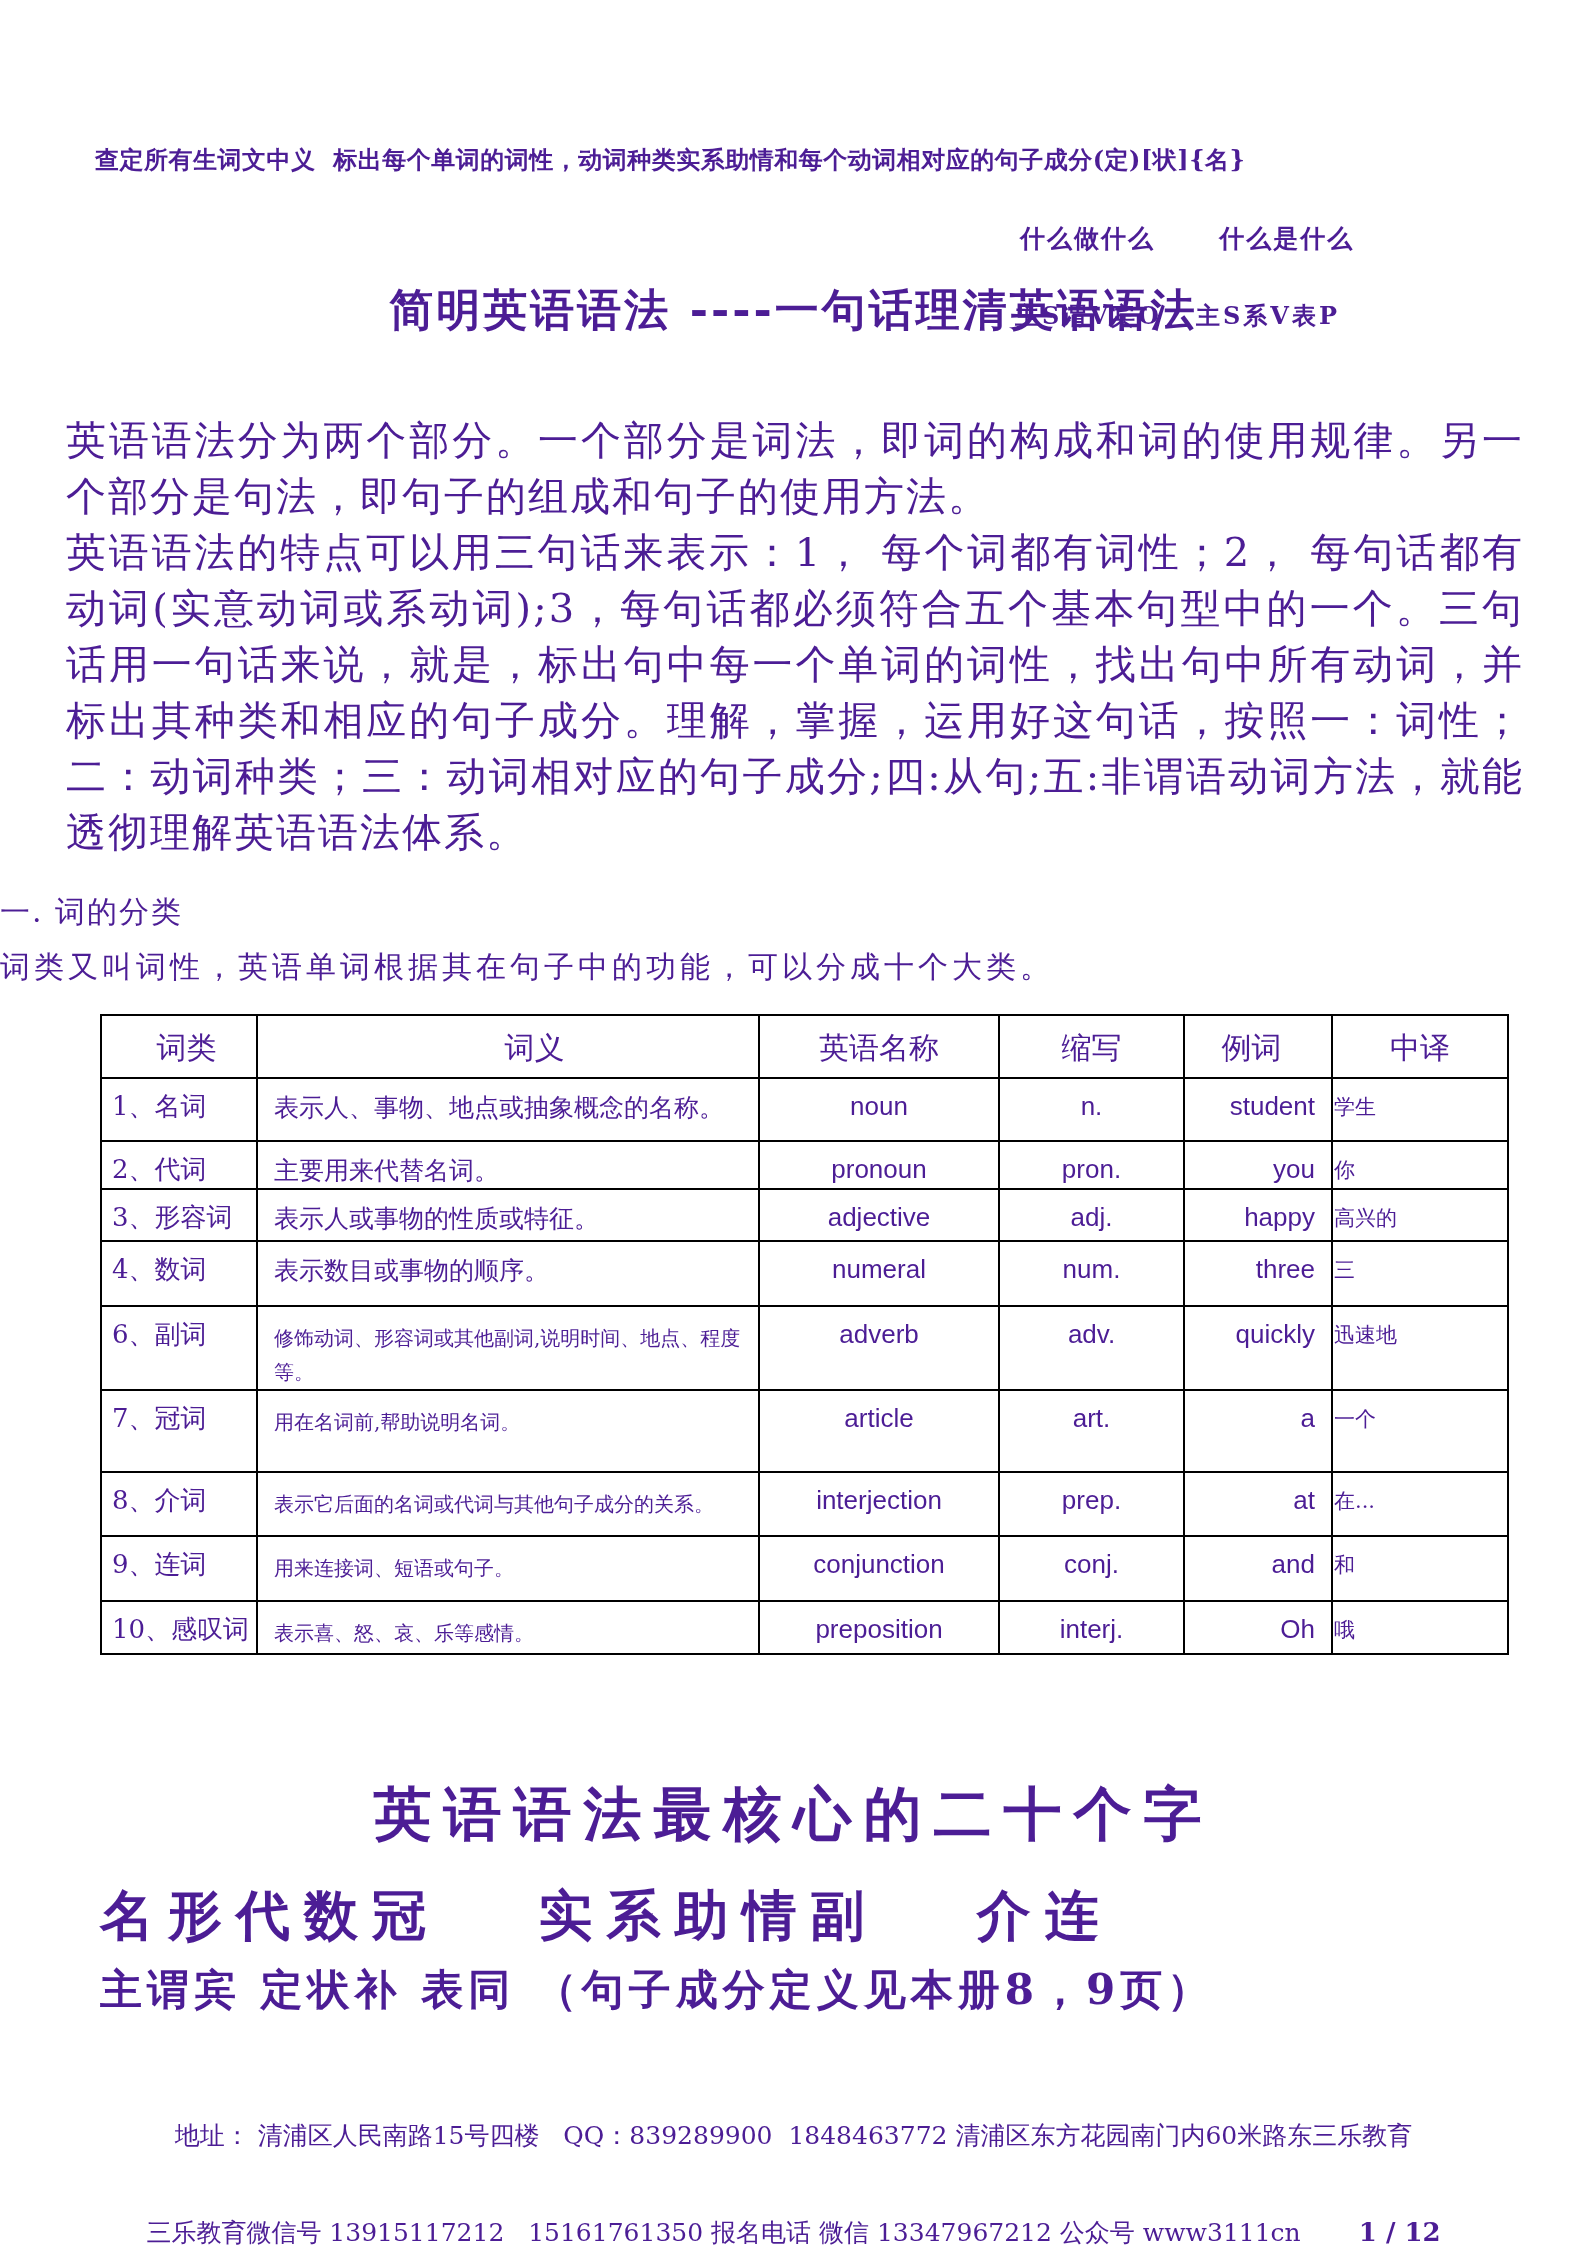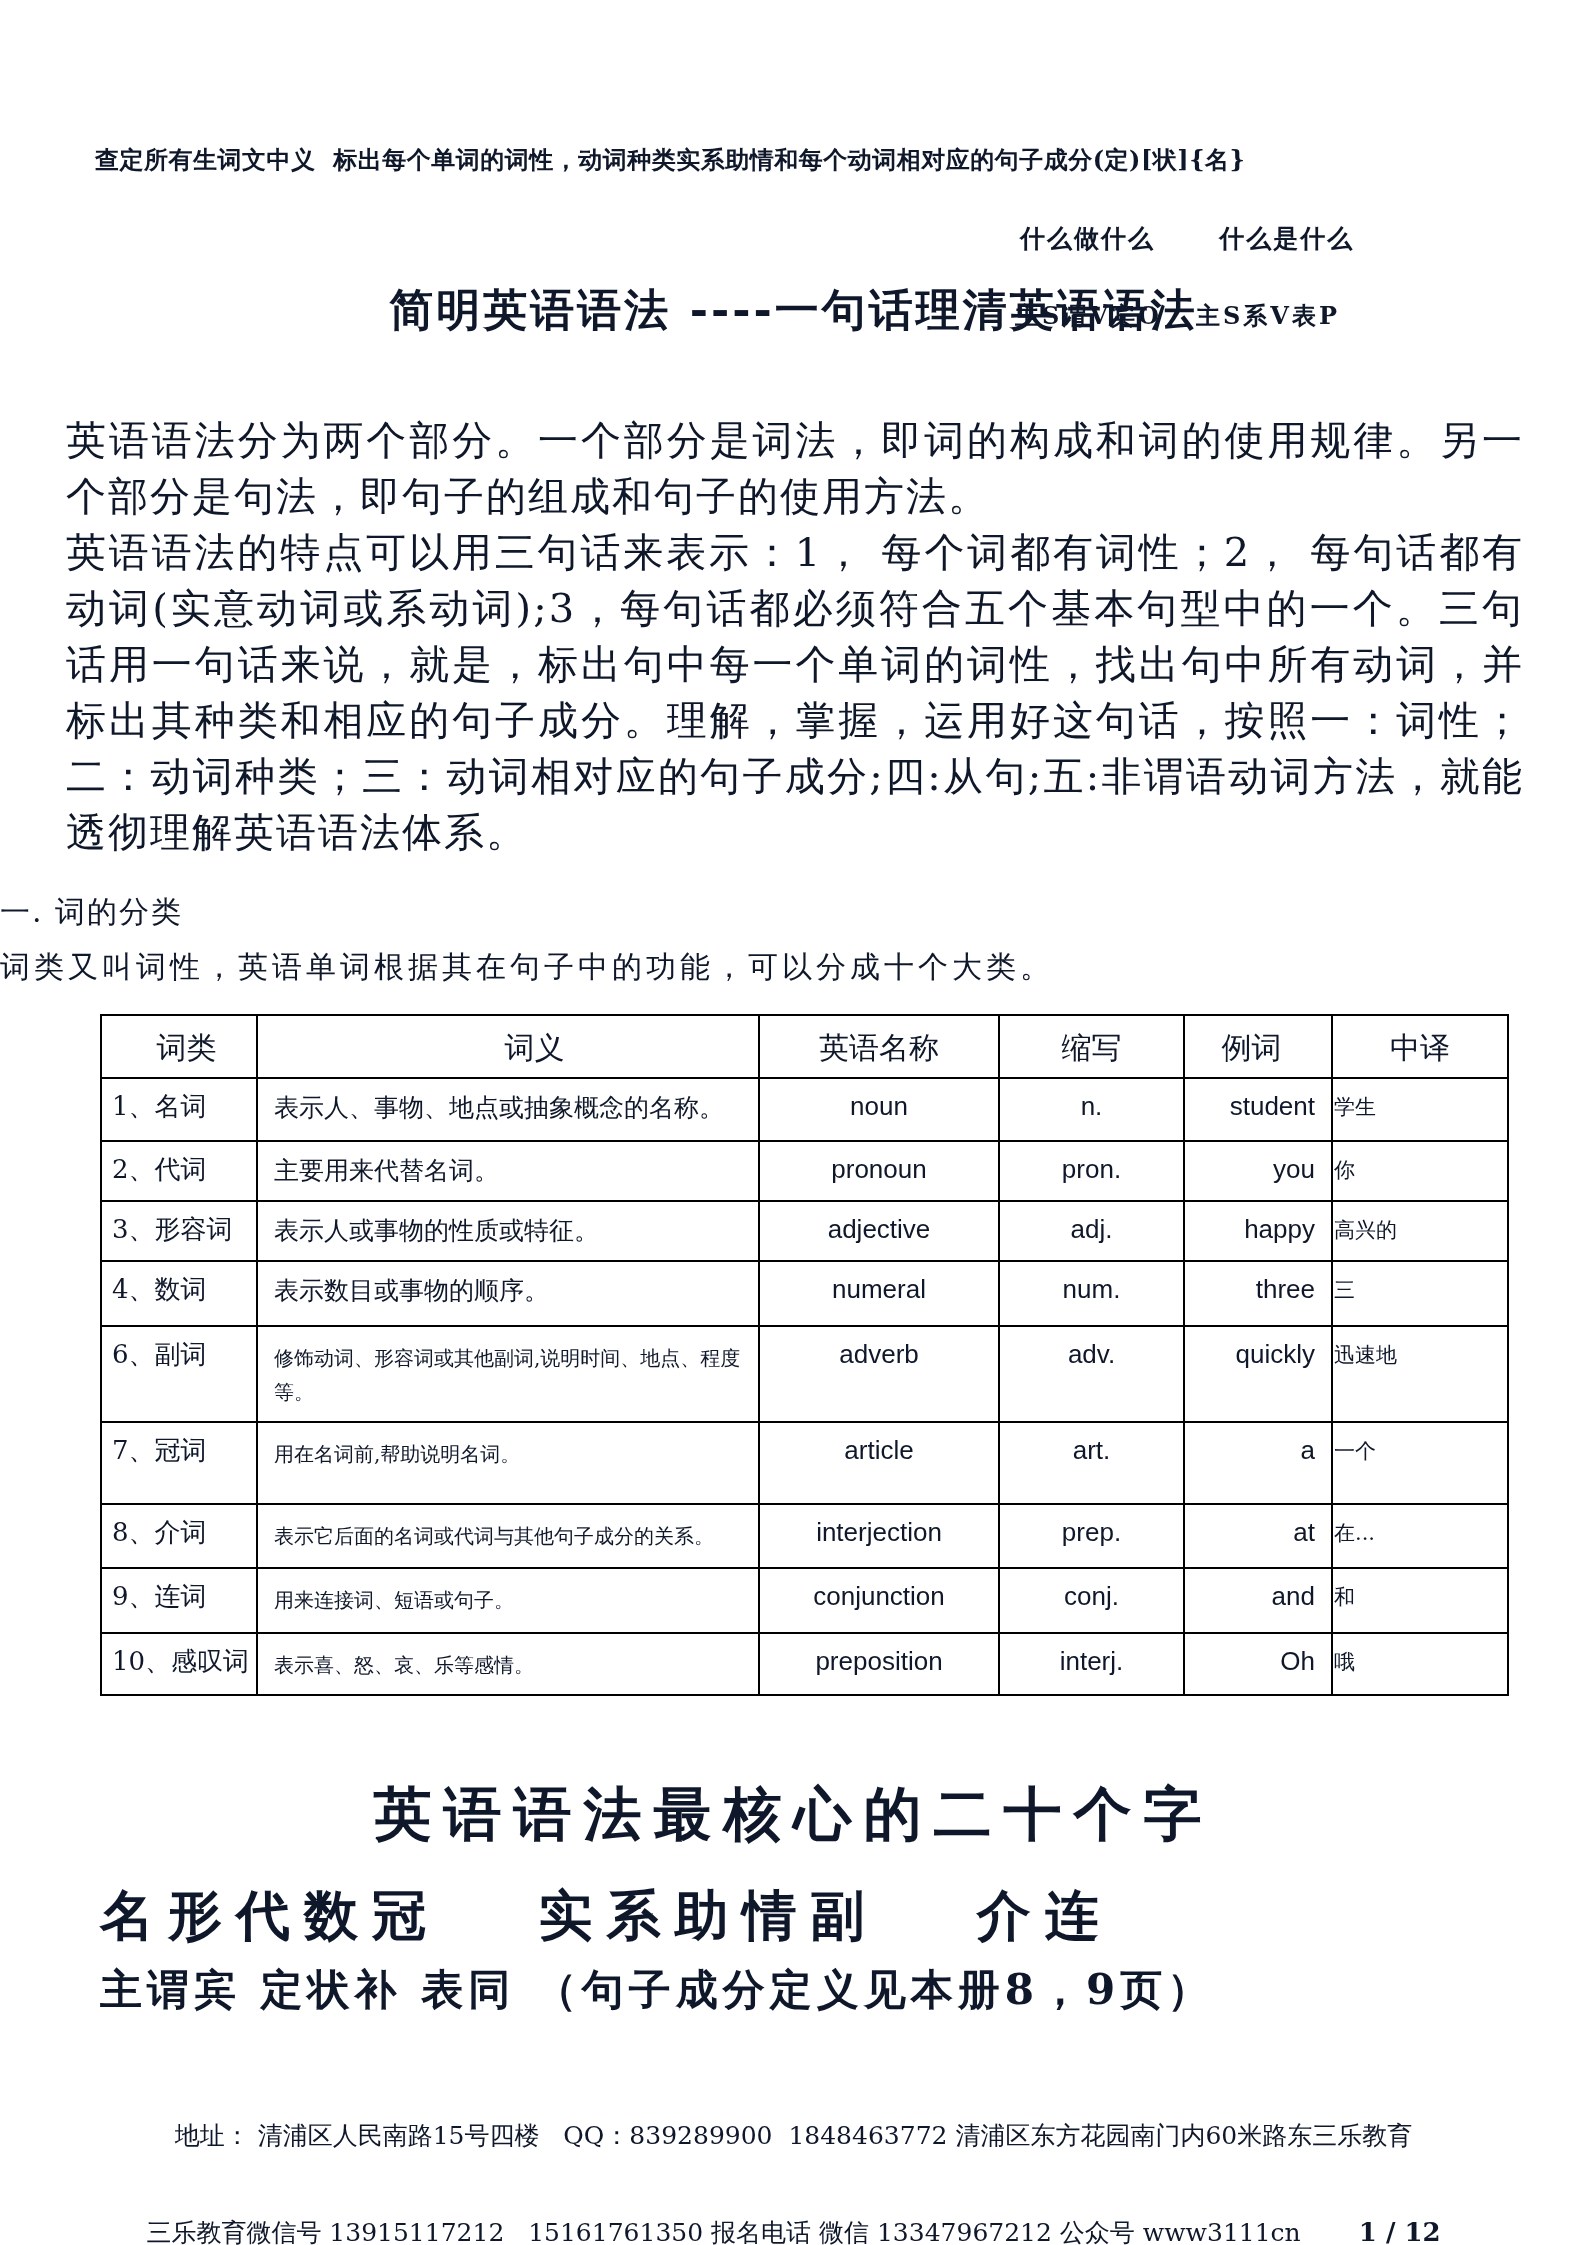--- a/index.html
+++ b/index.html
@@ -1,18 +1,18 @@
 <!DOCTYPE html>
 <html><head>
 <meta charset="utf-8">
 <style>
   html,body{margin:0;padding:0;background:#ffffff;}
   body{width:1587px;height:2245px;overflow:hidden;}
   .page{
-    position:relative;width:1587px;height:2245px;background:#ffffff;color:#0f172a;
+    position:relative;width:1587px;height:2245px;background:#ffffff;color:#4c1d95;
     font-family:"DejaVu Serif","Liberation Serif",serif;
   }
   
   .annotation{position:absolute;top:106px;left:95px;right:40px;font-weight:bold;white-space:pre-wrap;}
   .ann1{font-size:24px;letter-spacing:0.5px;}
   .ann2{font-size:25px;margin-left:925px;margin-top:8px;letter-spacing:2px;}
   .ann3{font-size:24px;margin-left:920px;margin-top:7px;letter-spacing:3px;}
   
   .title{position:absolute;top:281px;left:0;width:100%;margin:0;text-align:center;
     font-size:44px;font-weight:bold;letter-spacing:3px;}
@@ -28,21 +28,21 @@
   
   table.wordclass{position:absolute;top:1014px;left:100px;border-collapse:collapse;
     table-layout:fixed;width:1407px;}
   table.wordclass th,table.wordclass td{border:2px solid #000;vertical-align:top;overflow:hidden;}
   table.wordclass thead tr{height:63px;}
   table.wordclass th{font-weight:normal;font-size:30px;padding-top:12px;text-align:center;}
   th.h0{text-align:left;padding-left:16px;}
   th.h1{text-align:left;padding-left:54px;}
   th.h4{text-align:right;padding-right:14px;}
   td.c0{font-size:26px;padding:10px 2px 0 10px;}
-  td.c1{font-size:25px;line-height:34px;padding:12px 8px 12px 16px;border-radius:9px;}
+  td.c1{font-size:25px;line-height:34px;padding:12px 8px 0 16px;border-radius:9px;}
   td.c1.small{font-size:20px;line-height:34px;padding-top:14px;}
   td.c2,td.c3,td.c4{font-family:Liberation Sans, sans-serif;font-size:26px;padding-top:12px;}
   td.c2{text-align:center;}
   td.c3{text-align:center;}
   td.c4{text-align:right;padding-right:16px;}
   td.c5{font-size:21px;padding-top:14px;}
   tbody tr:nth-child(1){height:63px;}
   tbody tr:nth-child(2){height:45px;}
   tbody tr:nth-child(3){height:52px;}
   tbody tr:nth-child(4){height:65px;}

